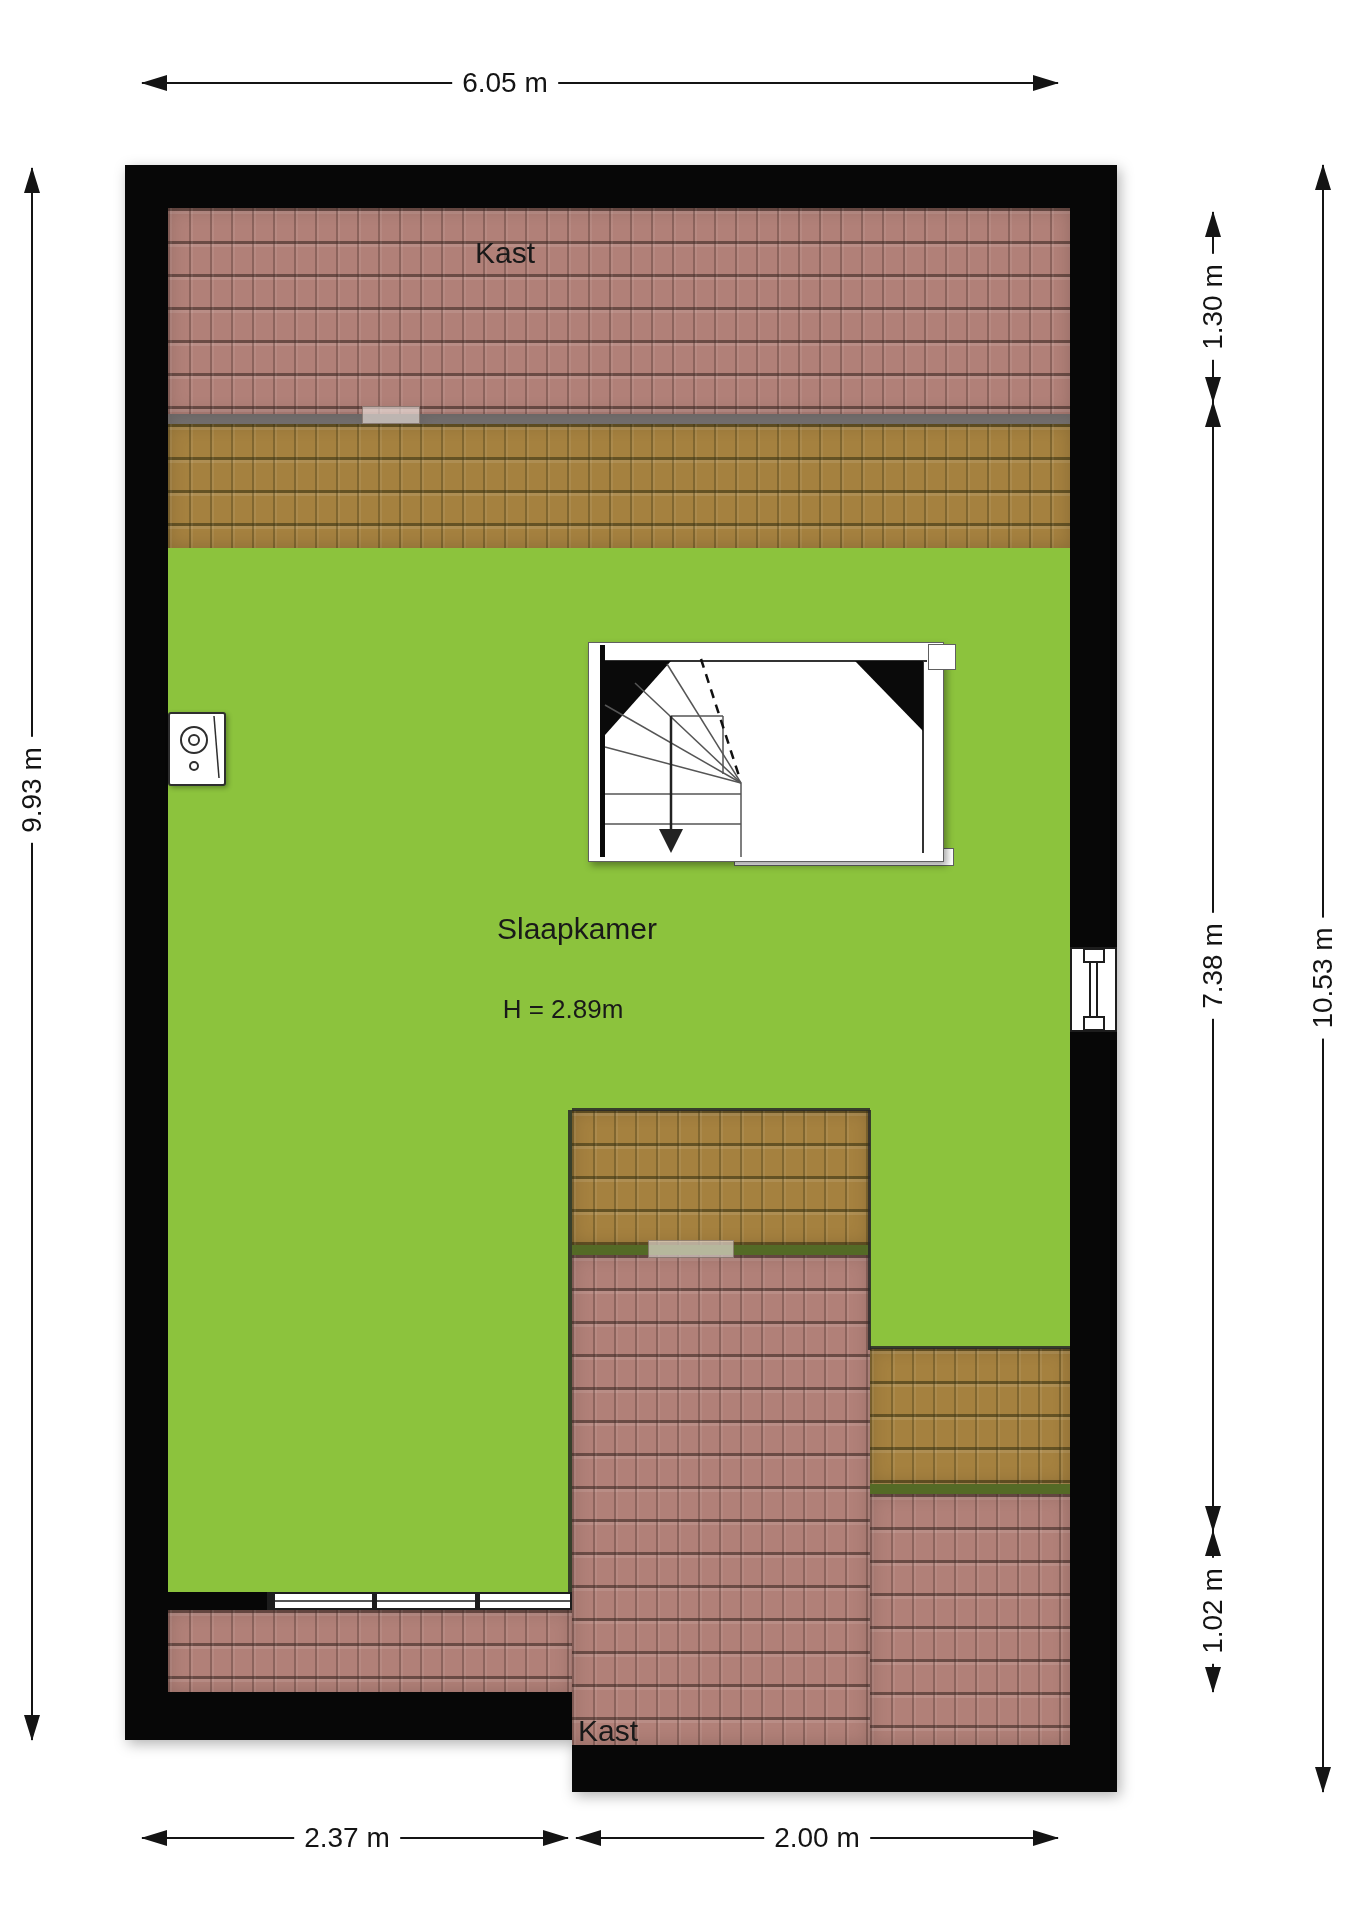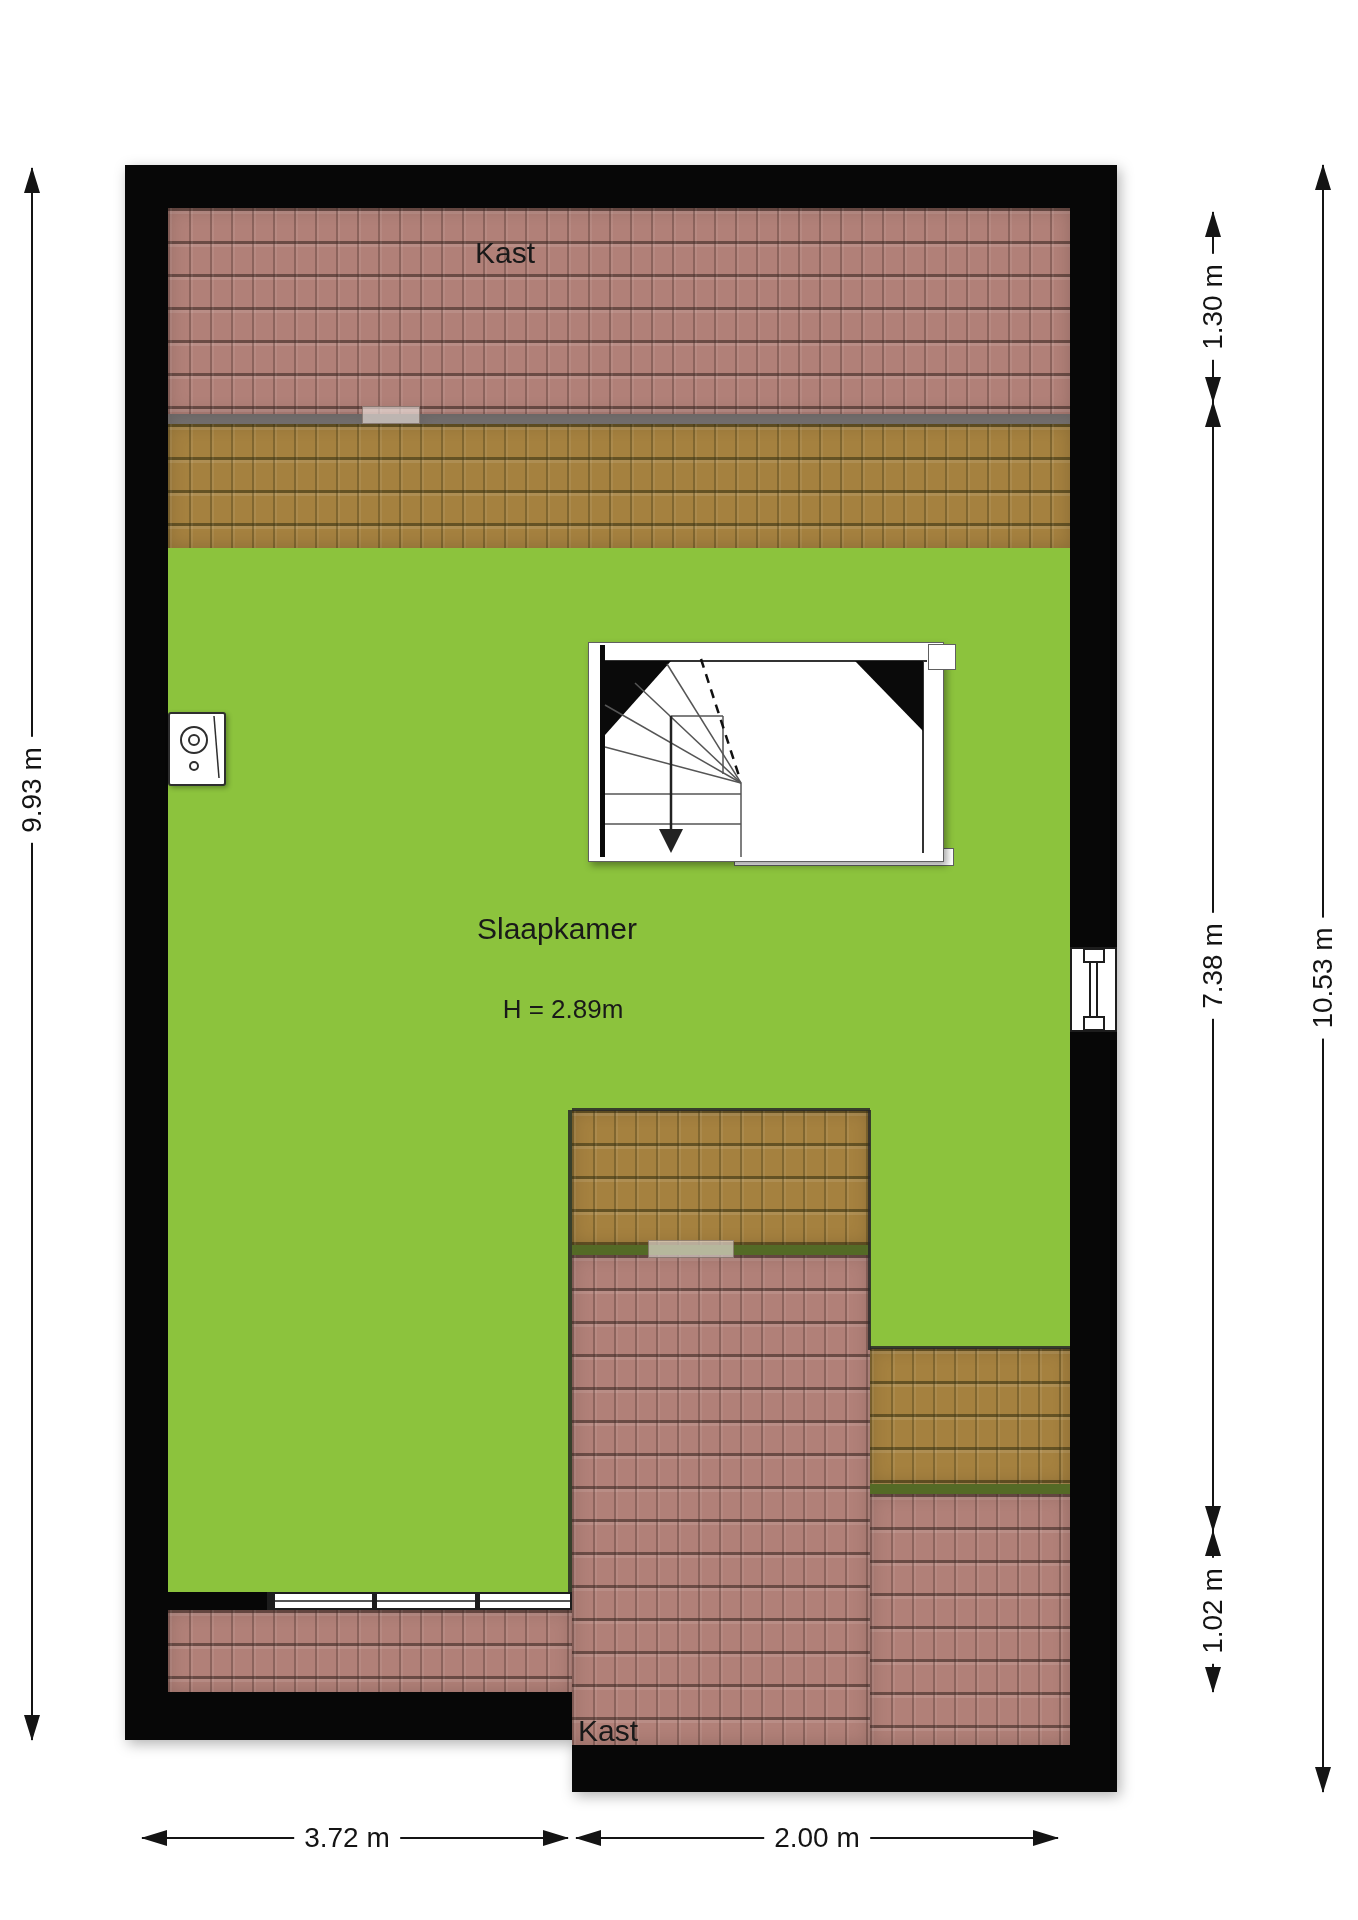--- a/index.html
+++ b/index.html
@@ -137,62 +137,68 @@
 
       <line x1="82" y1="73" x2="82" y2="188" stroke="#222" stroke-width="2.5"></line>
       <polygon points="70,186 94,186 82,210" fill="#222"></polygon>
     </svg>
   </div>
   <div class="lip" style="left:928px;top:644px;width:26px;height:24px;"></div>
 
   <div class="lbl kast" style="left:405px;top:236px;width:200px;">Kast</div>
   <div class="lbl kast" style="left:508px;top:1714px;width:200px;">Kast</div>
 
-  <div class="lbl room-name" style="left:357px;top:912px;width:400px;">Slaapkamer</div>
+  <div class="lbl room-name" style="left:377px;top:912px;width:400px;">Slaapkamer</div>
   <div class="lbl room-sub2" style="left:363px;top:994px;width:400px;">H = 2.89m</div>
 
-
-  <div class="dimv" style="left:23px;top:168px;height:1572px;">
-    <div class="line"></div>
-      <span class="ah u"></span>
-      <span class="ah d"></span>
-    <span class="dtxt" style="top:622px;">9.93 m</span>
-  </div>
-
-  <div class="dimv" style="left:1204px;top:212px;height:190px;">
-    <div class="line"></div>
-      <span class="ah u"></span>
-      <span class="ah d"></span>
-    <span class="dtxt" style="top:95px;">1.30 m</span>
-  </div>
-  <div class="dimv" style="left:1204px;top:402px;height:1129px;">
-    <div class="line"></div>
-      <span class="ah u"></span>
-      <span class="ah d"></span>
-    <span class="dtxt" style="top:564px;">7.38 m</span>
-  </div>
-  <div class="dimv" style="left:1204px;top:1531px;height:161px;">
-    <div class="line"></div>
-      <span class="ah u"></span>
-      <span class="ah d"></span>
-    <span class="dtxt" style="top:80px;">1.02 m</span>
-  </div>
-
-  <div class="dimv" style="left:1314px;top:165px;height:1627px;">
-    <div class="line"></div>
-      <span class="ah u"></span>
-      <span class="ah d"></span>
-    <span class="dtxt" style="top:813px;">10.53 m</span>
-  </div>
-
-  <div class="dimh" style="left:142px;top:1829px;width:426px;">
+  <div class="dimh" style="left:142px;top:74px;width:916px;">
     <div class="line"></div>
       <span class="ah l"></span>
       <span class="ah r"></span>
-    <span class="dtxt" style="left:205px;">3.72 m</span>
+    <span class="dtxt" style="left:363px;">6.05 m</span>
+  </div>
+
+  <div class="dimv" style="left:23px;top:168px;height:1572px;">
+    <div class="line"></div>
+      <span class="ah u"></span>
+      <span class="ah d"></span>
+    <span class="dtxt" style="top:622px;">9.93 m</span>
+  </div>
+
+  <div class="dimv" style="left:1204px;top:212px;height:190px;">
+    <div class="line"></div>
+      <span class="ah u"></span>
+      <span class="ah d"></span>
+    <span class="dtxt" style="top:95px;">1.30 m</span>
+  </div>
+  <div class="dimv" style="left:1204px;top:402px;height:1129px;">
+    <div class="line"></div>
+      <span class="ah u"></span>
+      <span class="ah d"></span>
+    <span class="dtxt" style="top:564px;">7.38 m</span>
+  </div>
+  <div class="dimv" style="left:1204px;top:1531px;height:161px;">
+    <div class="line"></div>
+      <span class="ah u"></span>
+      <span class="ah d"></span>
+    <span class="dtxt" style="top:80px;">1.02 m</span>
+  </div>
+
+  <div class="dimv" style="left:1314px;top:165px;height:1627px;">
+    <div class="line"></div>
+      <span class="ah u"></span>
+      <span class="ah d"></span>
+    <span class="dtxt" style="top:813px;">10.53 m</span>
+  </div>
+
+  <div class="dimh" style="left:142px;top:1829px;width:426px;">
+    <div class="line"></div>
+      <span class="ah l"></span>
+      <span class="ah r"></span>
+    <span class="dtxt" style="left:205px;">2.37 m</span>
   </div>
   <div class="dimh" style="left:576px;top:1829px;width:482px;">
     <div class="line"></div>
       <span class="ah l"></span>
       <span class="ah r"></span>
     <span class="dtxt" style="left:241px;">2.00 m</span>
   </div>
 
 </div>
 

